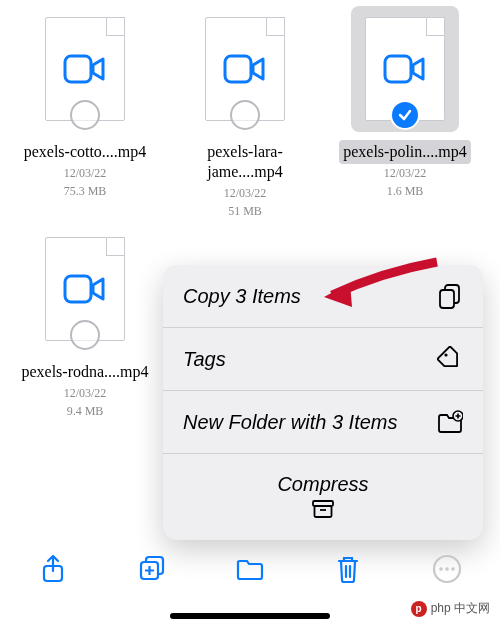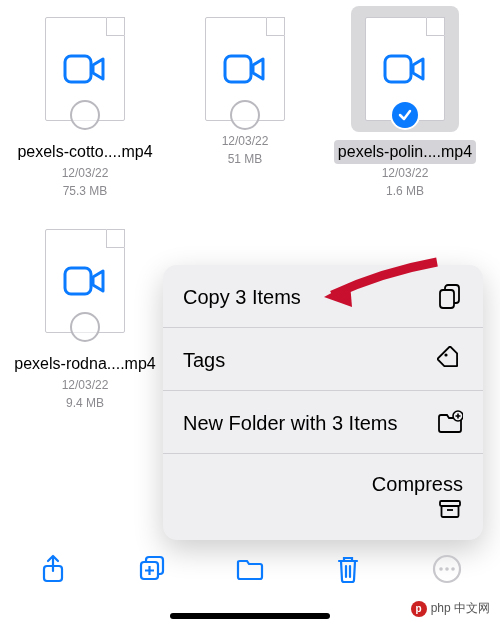--- a/index.html
+++ b/index.html
@@ -1,35 +1,35 @@
 <!DOCTYPE html>
 <html><head>
 <meta charset="utf-8">
 <style>
   * { box-sizing: border-box; margin: 0; padding: 0; }
   html, body { width: 500px; height: 627px; overflow: hidden; font-family: -apple-system, "Helvetica Neue", Arial, sans-serif; background: #fff; }
   .viewport { position: relative; width: 500px; height: 627px; }
 
-  .grid { display: flex; flex-wrap: wrap; padding: 4px 8px 0 8px; gap: 16px 6px; }
+  .grid { display: flex; flex-wrap: wrap; padding: 4px 8px 0 8px; gap: 4px 6px; font-family: Liberation Serif, serif; }
   .file { width: 154px; display: flex; flex-direction: column; align-items: center; text-align: center; padding-top: 2px; }
   .thumb { position: relative; width: 108px; height: 126px; display: flex; align-items: center; justify-content: center; border-radius: 8px; }
   .thumb.sel { background: #d9d9dc; }
   .page { width: 80px; height: 104px; background: #fff; border: 1px solid #c9c9cf; border-radius: 2px; position: relative; display: flex; align-items: center; justify-content: center; }
   .page::before { content: ""; position: absolute; top: -1px; right: -1px; width: 18px; height: 18px; background: linear-gradient(135deg, transparent 49%, #fff 51%); border-left: 1px solid #c9c9cf; border-bottom: 1px solid #c9c9cf; clip-path: polygon(0 0, 100% 100%, 0 100%); }
   .page::after { content: ""; position: absolute; top: -1px; right: -1px; width: 18px; height: 18px; border-top: 1px solid #c9c9cf; border-right: 1px solid #c9c9cf; clip-path: polygon(100% 0, 100% 100%, 0 0); background: #fff; }
   .cam { width: 44px; height: 34px; }
   .selcircle { position: absolute; bottom: 2px; left: 50%; transform: translateX(-50%); width: 30px; height: 30px; border-radius: 50%; border: 2px solid #b9b9bf; background: rgba(255,255,255,0.6); }
   .selcircle.on { border: 2px solid #fff; background: none; display:flex; align-items:center; justify-content:center; }
   .selcircle.on .check { width: 26px; height: 26px; border-radius: 50%; background: #0a7aff; display: flex; align-items: center; justify-content: center; }
   .fname { margin-top: 8px; font-size: 16px; line-height: 20px; color: #000; font-weight: 400; padding: 2px 4px; border-radius: 4px; }
   .fname.sel { background: #d4d4d8; }
   .meta { font-size: 12px; color: #8a8a8f; line-height: 18px; }
 
   .menu { position: absolute; left: 163px; top: 265px; width: 320px; background: #efeff2; border-radius: 14px; box-shadow: 0 10px 30px rgba(0,0,0,0.2); overflow: hidden; }
-  .menu-item { display: flex; align-items: flex-end; justify-content: space-between; padding: 18px 20px; border-bottom: 1px solid #d0d0d4; cursor: default; }
+  .menu-item { display: flex; align-items: center; justify-content: space-between; padding: 18px 20px; border-bottom: 1px solid #d0d0d4; cursor: default; font-style: italic; }
   .menu-item:last-child { border-bottom: none; flex-direction: column; }
   .menu-label { font-size: 20px; color: #000; line-height: 24px; max-width: 230px; }
   .menu-icon { width: 26px; height: 26px; flex-shrink: 0; }
 
   .arrow { position: absolute; left: 322px; top: 257px; width: 120px; height: 60px; pointer-events: none; }
 
   .toolbar { position: absolute; left: 0; bottom: 32px; width: 500px; height: 52px; display: flex; align-items: center; justify-content: space-around; padding: 0 4px; }
   .tb-btn { width: 30px; height: 30px; display: flex; align-items: center; justify-content: center; }
 
   .home { position: absolute; bottom: 8px; left: 50%; transform: translateX(-50%); width: 160px; height: 6px; background: #000; border-radius: 6px; }
@@ -62,20 +62,21 @@
     <div class="file">
       <div class="thumb">
         <div class="page">
           <svg class="cam" viewBox="0 0 44 34">
               <rect x="2" y="4" width="26" height="26" rx="6" fill="none" stroke="#0a7aff" stroke-width="3"></rect>
               <path d="M30 13 L40 7 L40 27 L30 21 Z" fill="none" stroke="#0a7aff" stroke-width="3" stroke-linejoin="round"></path>
             </svg>
         </div>
         <div class="selcircle"></div>
       </div>
+      <div class="fname">pexels-lara-jame....mp4</div>
       <div class="meta">12/03/22</div>
       <div class="meta">51 MB</div>
     </div>
 
     <div class="file">
       <div class="thumb sel">
         <div class="page">
           <svg class="cam" viewBox="0 0 44 34">
               <rect x="2" y="4" width="26" height="26" rx="6" fill="none" stroke="#0a7aff" stroke-width="3"></rect>
               <path d="M30 13 L40 7 L40 27 L30 21 Z" fill="none" stroke="#0a7aff" stroke-width="3" stroke-linejoin="round"></path>

